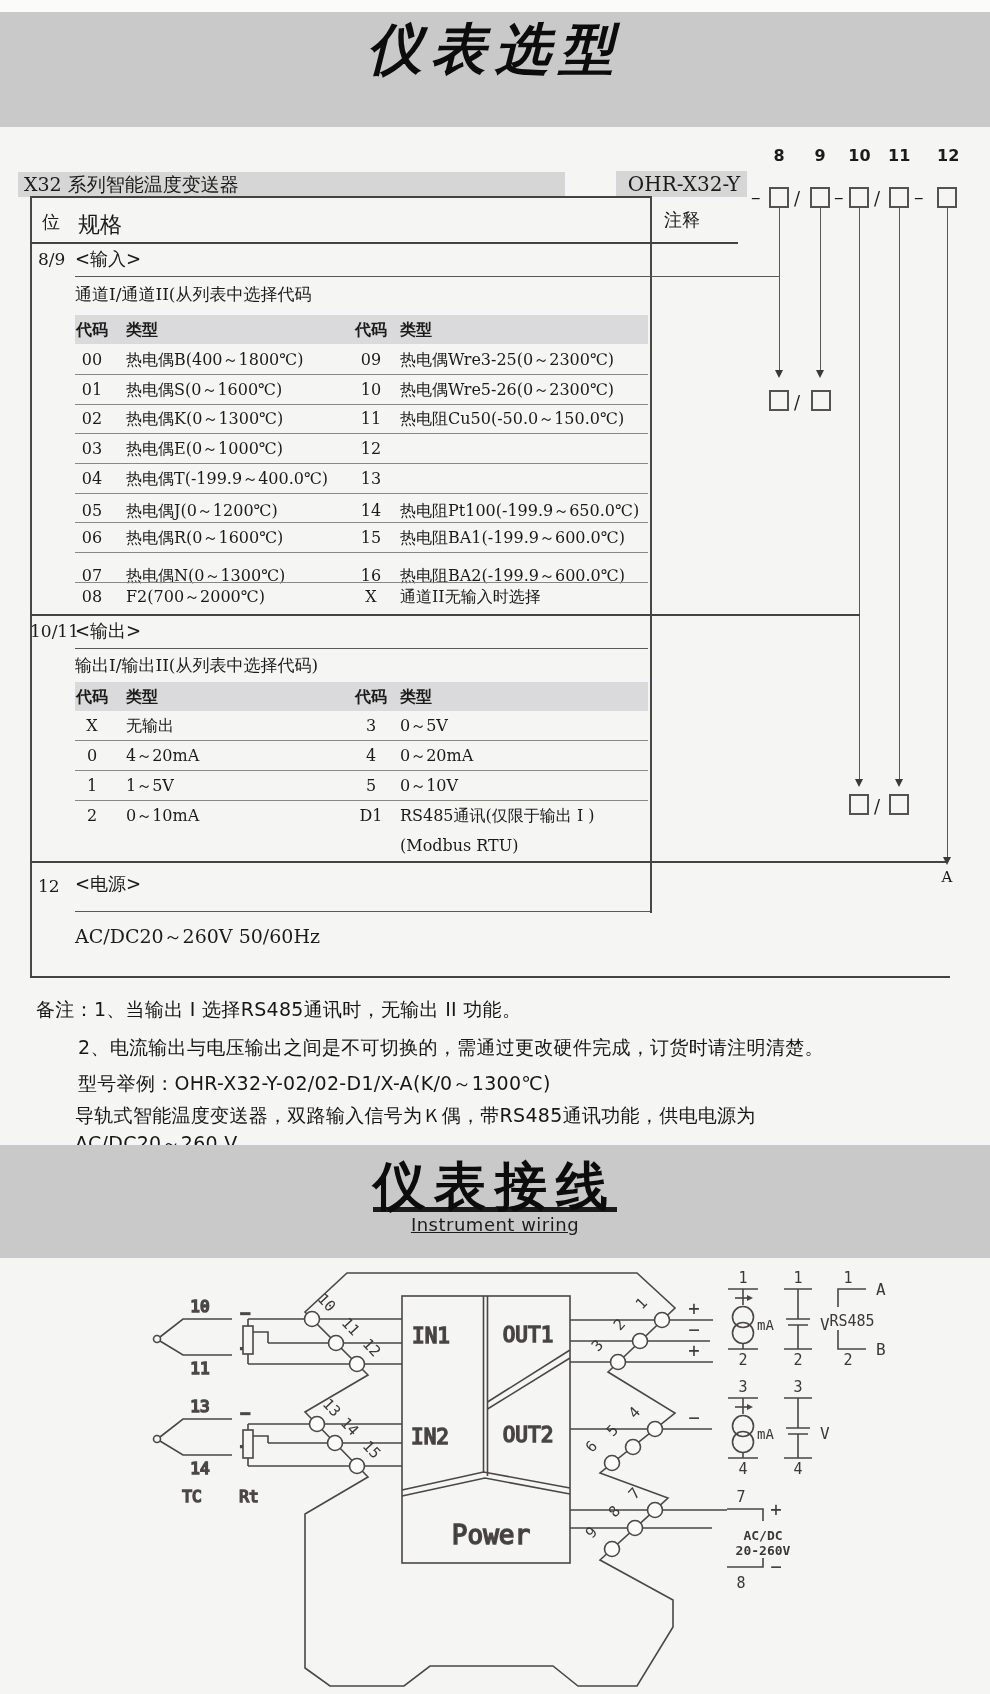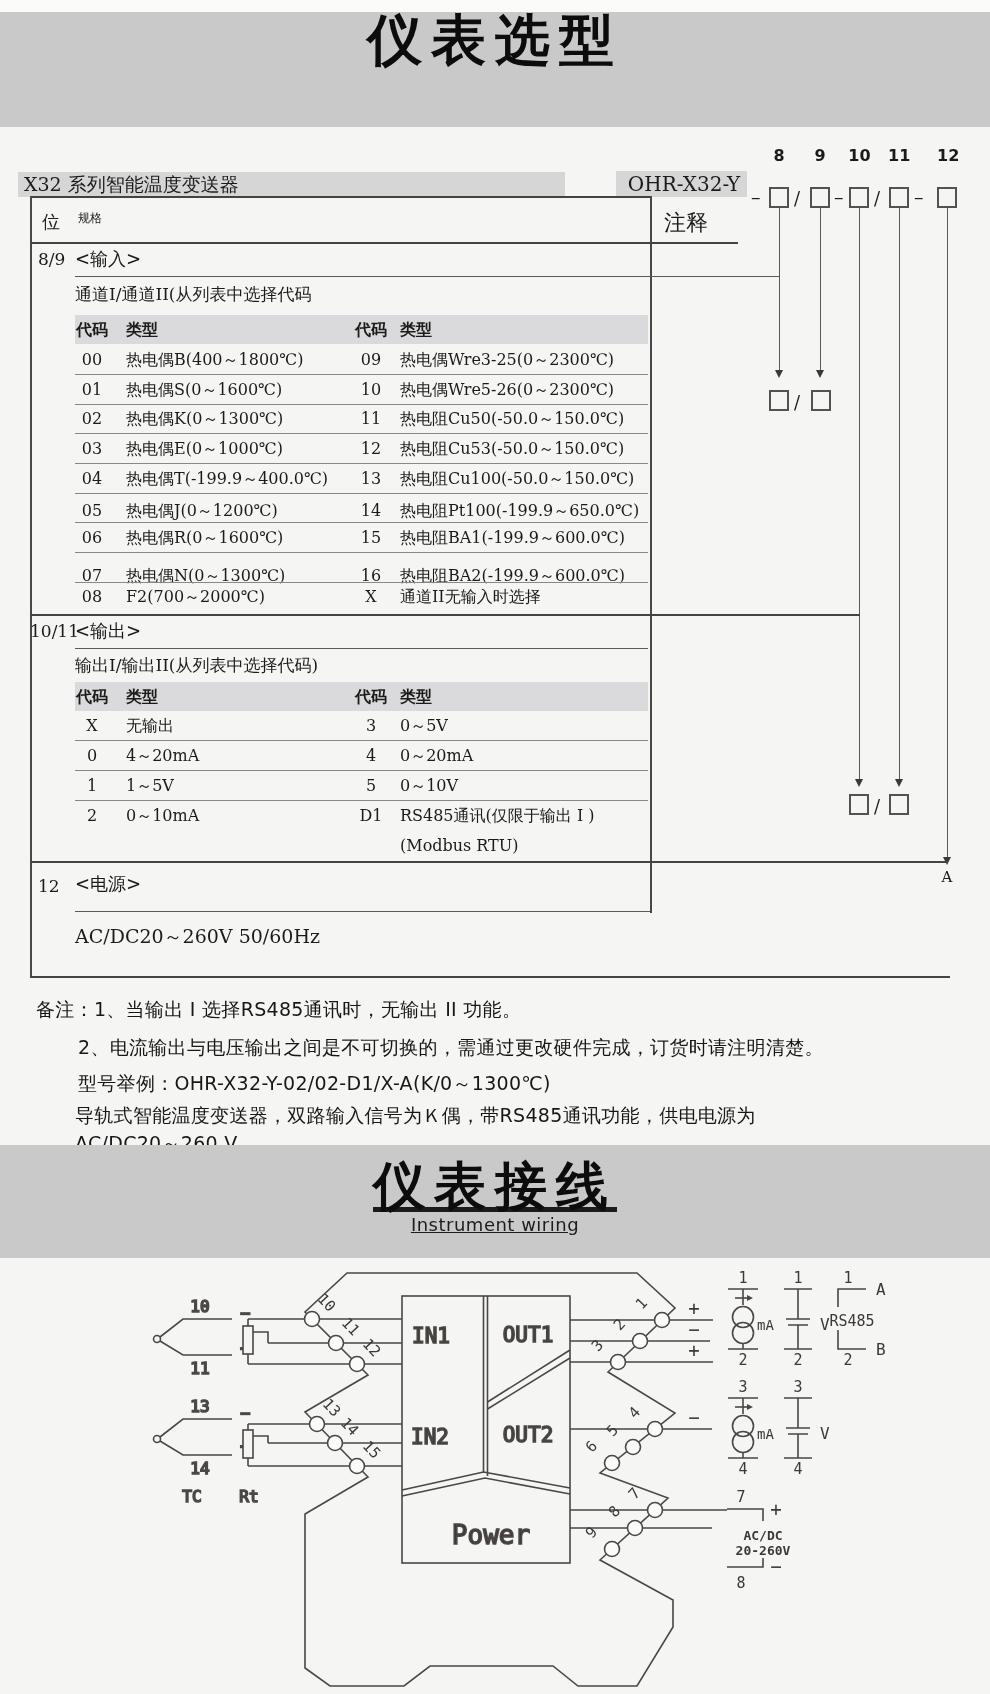--- a/index.html
+++ b/index.html
@@ -28,21 +28,21 @@
   .hdr4{font-weight:bold;}
   .note{position:absolute;font-size:19px;letter-spacing:0.3px;color:#171715;}
   svg text{font-family:"DejaVu Sans Mono","Liberation Mono",monospace;fill:#3b3835;}
 </style>
 </head>
 <body>
 
 <div class="abs" style="left:0;top:0;width:990px;height:12px;background:#fbfbfa;"></div>
 
 <div class="banner" style="top:12px;height:115px;">
-  <div class="t" style="font-size:55px;padding-top:0;">仪表选型</div>
+  <div class="t" style="font-size:55px;padding-top:9px;font-style:italic;">仪表选型</div>
 </div>
 
 <div class="abs sans" style="left:769px;top:146px;width:20px;text-align:center;font-size:16px;font-weight:600;">8</div>
 <div class="abs sans" style="left:810px;top:146px;width:20px;text-align:center;font-size:16px;font-weight:600;">9</div>
 <div class="abs sans" style="left:848px;top:146px;width:23px;text-align:center;font-size:16px;font-weight:600;">10</div>
 <div class="abs sans" style="left:888px;top:146px;width:22px;text-align:center;font-size:16px;font-weight:600;">11</div>
 <div class="abs sans" style="left:937px;top:146px;width:20px;text-align:center;font-size:16px;font-weight:600;">12</div>
 
 <div class="hlbar" style="left:18px;top:172px;width:547px;height:25px;"></div>
 <div class="abs serif" style="left:24px;top:172px;font-size:19px;line-height:25px;">X32 系列智能温度变送器</div>
@@ -78,22 +78,22 @@
 <div class="abs serif" style="left:874px;top:796px;font-size:18px;">/</div>
 <div class="codebox" style="left:889px;top:794px;"></div>
 <div class="abs serif" style="left:938px;top:868px;width:18px;text-align:center;font-size:15px;">A</div>
 
 <div class="hl15" style="left:30px;top:196px;width:620px;"></div>
 <div class="vl15" style="left:30px;top:196px;height:782px;"></div>
 <div class="vl15" style="left:650px;top:196px;height:717px;"></div>
 <div class="hl15" style="left:30px;top:976px;width:920px;"></div>
 
 <div class="abs serif" style="left:42px;top:210px;font-size:18px;">位</div>
-<div class="abs serif" style="left:78px;top:210px;font-size:12px;text-align:right;">规格</div>
-<div class="abs serif" style="left:664px;top:208px;font-size:22px;">注释</div>
+<div class="abs serif" style="left:78px;top:210px;font-size:22px;text-align:right;">规格</div>
+<div class="abs serif" style="left:664px;top:208px;font-size:18px;">注释</div>
 <div class="hl15" style="left:30px;top:242px;width:708px;"></div>
 
 <div class="abs serif" style="left:38px;top:249px;font-size:17px;">8/9</div>
 <div class="abs serif" style="left:75px;top:247px;font-size:18px;">&lt;输入&gt;</div>
 <div class="hl" style="left:75px;top:276px;width:704px;"></div>
 <div class="abs serif" style="left:75px;top:283px;font-size:17px;">通道I/通道II(从列表中选择代码</div>
 <div class="graybar" style="left:75px;top:315px;width:573px;height:29px;"></div>
 <div class="row serif hdr4" style="top:315px;height:29px;line-height:29px;">
   <span class="c1">代码</span>
   <span class="t1">类型</span>
@@ -119,28 +119,26 @@
   <span class="c1">02</span>
     <span class="t1">热电偶K(0～1300℃)</span>
     <span class="c2">11</span>
     <span class="t2">热电阻Cu50(-50.0～150.0℃)</span>
 </div>
 <div class="hlrow" style="left:75px;top:433px;width:573px;"></div>
 <div class="row serif" style="top:434px;">
   <span class="c1">03</span>
     <span class="t1">热电偶E(0～1000℃)</span>
     <span class="c2">12</span>
-    <span class="t2">热电阻Cu53(-50.0～150.0℃)</span>
 </div>
 <div class="hlrow" style="left:75px;top:463px;width:573px;"></div>
 <div class="row serif" style="top:464px;">
   <span class="c1">04</span>
     <span class="t1">热电偶T(-199.9～400.0℃)</span>
     <span class="c2">13</span>
-    <span class="t2">热电阻Cu100(-50.0～150.0℃)</span>
 </div>
 <div class="hlrow" style="left:75px;top:493px;width:573px;"></div>
 <div class="row serif" style="top:496px;">
   <span class="c1">05</span>
     <span class="t1">热电偶J(0～1200℃)</span>
     <span class="c2">14</span>
     <span class="t2">热电阻Pt100(-199.9～650.0℃)</span>
 </div>
 <div class="hlrow" style="left:75px;top:522px;width:573px;"></div>
 <div class="row serif" style="top:523px;">

